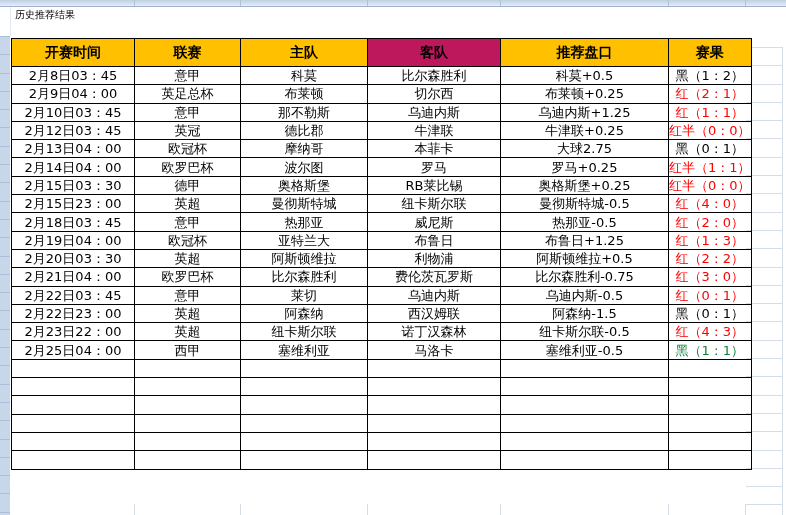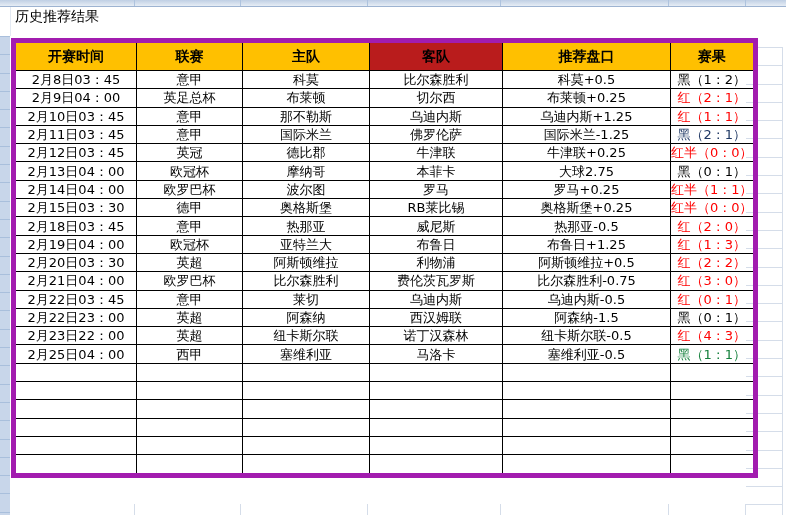--- a/index.html
+++ b/index.html
@@ -12,24 +12,24 @@
     border-bottom:1px solid #9DB3D1;}
   .col-strip .sep{position:absolute;top:0;width:1px;height:6px;background:#AEC3DE;}
 
   
   .row-strip-top{position:absolute;left:0;top:7px;width:10px;height:29px;background:#FFFFFF;
     border-right:1px solid #E3E9F2;}
   .row-strip{position:absolute;left:0;top:36px;width:10px;height:479px;
     background:repeating-linear-gradient(to bottom,#A9BFDC 0 1px,#C8D6EA 1px 18.3px);
     border-right:1px solid #FFFFFF;}
 
-  .title{position:absolute;left:15px;top:8px;font-size:14px;color:#000;white-space:nowrap;}
+  .title{position:absolute;left:15px;top:8px;font-size:10px;color:#000;white-space:nowrap;}
 
   table.t{position:absolute;left:11px;top:38px;border-collapse:collapse;table-layout:fixed;
-    border:5px solid #a21caf;}
+    border:1px solid #a21caf;}
   .t th,.t td{border:1px solid #000;padding:0;text-align:center;vertical-align:middle;
     overflow:hidden;white-space:nowrap;}
   .t th{height:27px;font-size:14px;font-weight:bold;color:#000;}
   .t td{height:17.3px;font-size:13px;color:#000;line-height:1;}
 
   
   .grid-right{position:absolute;left:746px;top:47px;width:36px;height:458px;
     background:repeating-linear-gradient(to bottom,#D5DDE9 0 1px,transparent 1px 18.3px);
     border-right:1px solid #D5DDE9;}
   .grid-bottom{position:absolute;left:11px;top:504px;width:775px;height:11px;
@@ -71,21 +71,21 @@
         <col style="width: 127px;">
         <col style="width: 133px;">
         <col style="width: 168px;">
         <col style="width: 77px;">
       </colgroup>
     <thead>
       <tr>
           <th style="background: rgb(255, 192, 0);">开赛时间</th>
           <th style="background: rgb(255, 192, 0); margin-left: 32px;">联赛</th>
           <th style="background: rgb(255, 192, 0);">主队</th>
-          <th style="background: #b91c1c;">客队</th>
+          <th style="background: #be185d;">客队</th>
           <th style="background: rgb(255, 192, 0);">推荐盘口</th>
           <th style="background: rgb(255, 192, 0);">赛果</th>
         </tr>
     </thead>
     <tbody>
         <tr>
           <td>2月8日03：45</td>
           <td>意甲</td>
           <td>科莫</td>
           <td>比尔森胜利</td>
@@ -102,28 +102,20 @@
         </tr>
         <tr>
           <td>2月10日03：45</td>
           <td>意甲</td>
           <td>那不勒斯</td>
           <td>乌迪内斯</td>
           <td>乌迪内斯+1.25</td>
           <td style="color: rgb(255, 0, 0);">红（1：1）</td>
         </tr>
         <tr>
-          <td>2月11日03：45</td>
-          <td>意甲</td>
-          <td>国际米兰</td>
-          <td>佛罗伦萨</td>
-          <td>国际米兰-1.25</td>
-          <td style="color: rgb(31, 56, 100);">黑（2：1）</td>
-        </tr>
-        <tr>
           <td>2月12日03：45</td>
           <td>英冠</td>
           <td>德比郡</td>
           <td>牛津联</td>
           <td>牛津联+0.25</td>
           <td style="color: rgb(255, 0, 0);">红半（0：0）</td>
         </tr>
         <tr>
           <td>2月13日04：00</td>
           <td>欧冠杯</td>
@@ -142,20 +134,28 @@
         </tr>
         <tr>
           <td>2月15日03：30</td>
           <td>德甲</td>
           <td>奥格斯堡</td>
           <td>RB莱比锡</td>
           <td>奥格斯堡+0.25</td>
           <td style="color: rgb(255, 0, 0);">红半（0：0）</td>
         </tr>
         <tr>
+          <td>2月15日23：00</td>
+          <td>英超</td>
+          <td>曼彻斯特城</td>
+          <td>纽卡斯尔联</td>
+          <td>曼彻斯特城-0.5</td>
+          <td style="color: rgb(255, 0, 0);">红（4：0）</td>
+        </tr>
+        <tr>
           <td>2月18日03：45</td>
           <td>意甲</td>
           <td>热那亚</td>
           <td>威尼斯</td>
           <td>热那亚-0.5</td>
           <td style="color: rgb(255, 0, 0);">红（2：0）</td>
         </tr>
         <tr>
           <td>2月19日04：00</td>
           <td>欧冠杯</td>

